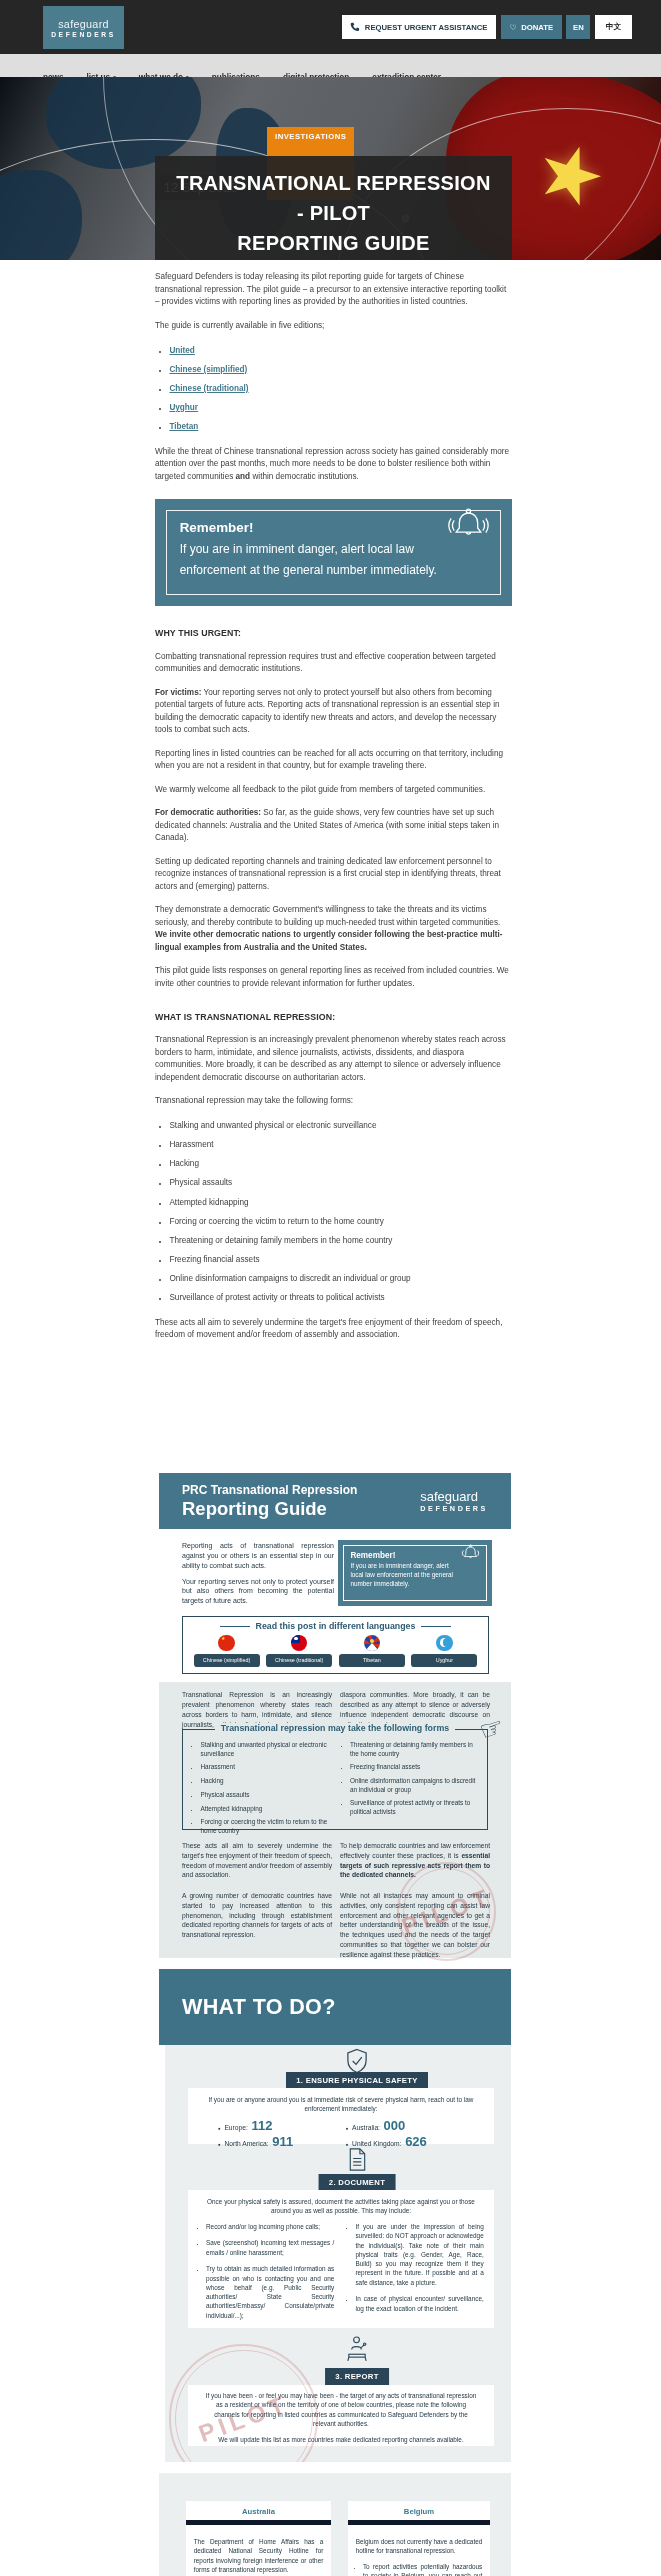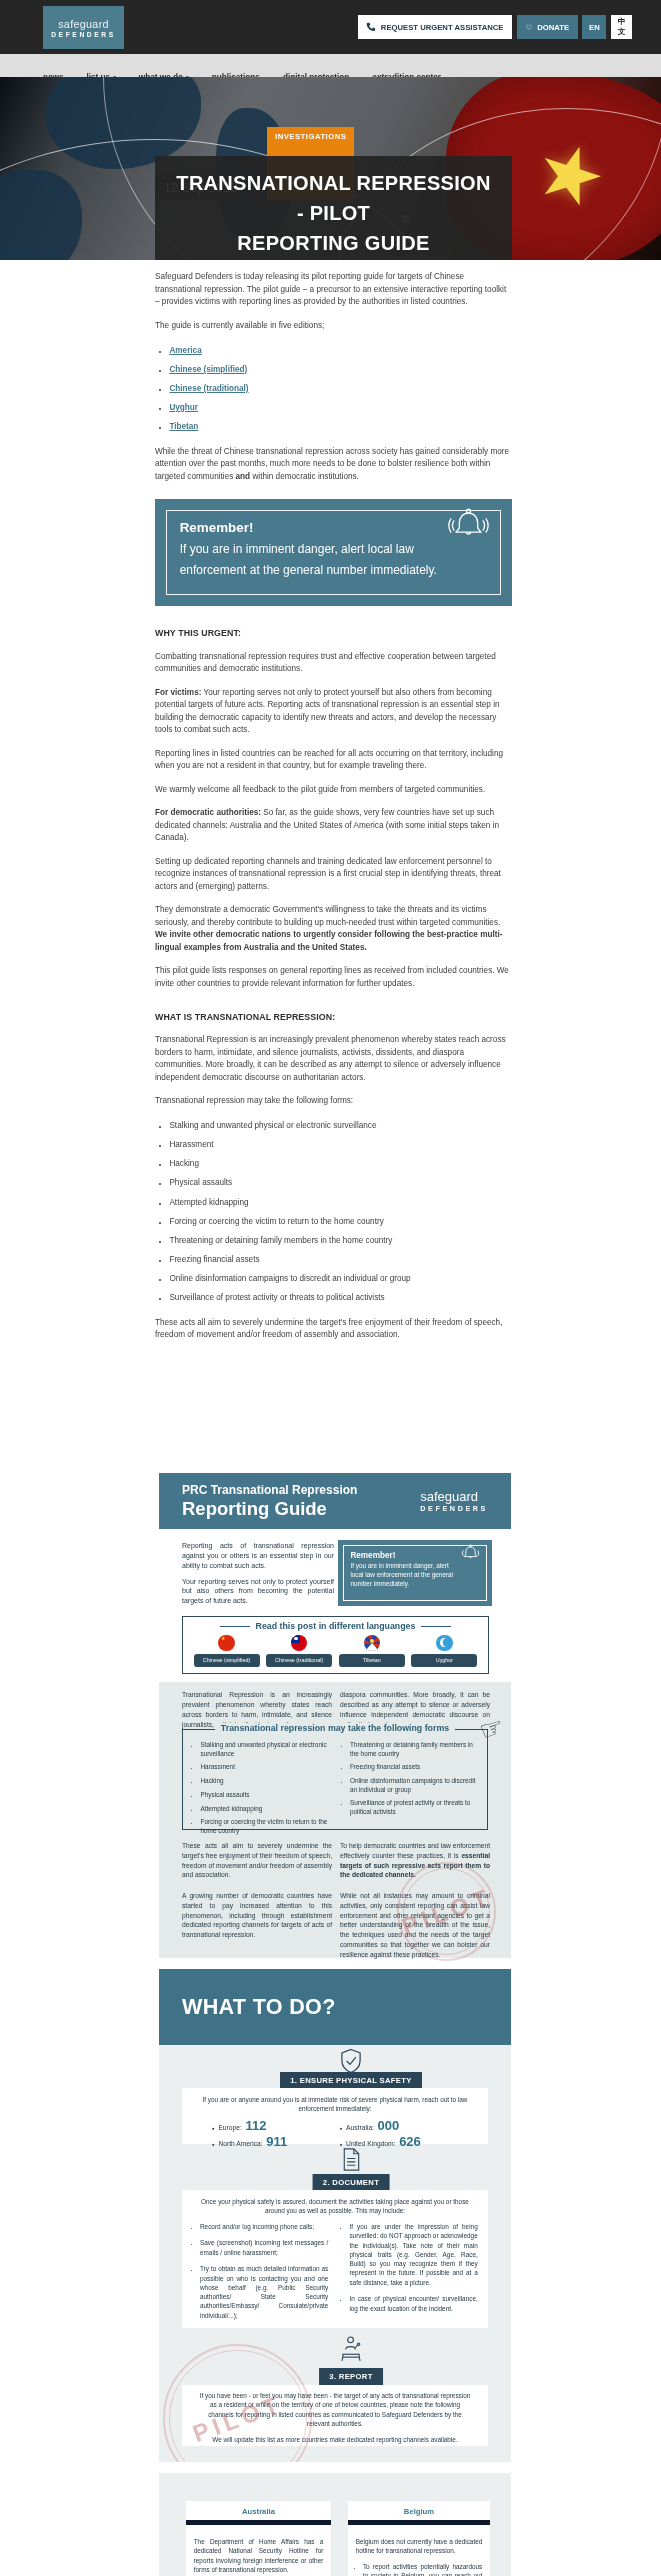--- a/index.html
+++ b/index.html
@@ -11,21 +11,21 @@
   .hdr{position:absolute;top:0;left:0;width:100%;height:54px;background:#262626;}
   .logo{position:absolute;left:43px;top:6.2px;width:81px;height:43px;background:#4b7d8f;
         display:flex;flex-direction:column;align-items:center;justify-content:center;color:#fff;}
   .logo .l1{font-size:10.8px;letter-spacing:0.3px;font-weight:400;color:#eef4f6;}
   .logo .l2{font-size:6.7px;font-weight:700;letter-spacing:2.6px;margin-top:1px;}
   .hctl{position:absolute;right:30px;top:15px;height:24px;display:flex;gap:4.6px;align-items:stretch;}
   .btn{display:flex;align-items:center;gap:4.6px;padding:0 8.8px;font-weight:700;font-size:7.7px;cursor:pointer;}
   .btn.white{background:#fff;color:#203d4c;}
   .btn.teal{background:#427387;color:#fff;}
   .btn.sq{width:24px;justify-content:center;padding:0;}
-  .btn.zh{background:#fff;color:#222;width:21px;justify-content:center;padding:8px;font-weight:700;}
+  .btn.zh{background:#fff;color:#222;width:37px;justify-content:center;padding:8px;font-weight:700;}
 
   
   .nav{position:absolute;top:54px;left:0;width:100%;height:23px;background:#dedede;
        display:flex;align-items:center;gap:23px;padding-left:43px;}
   .nav .it{font-size:8.2px;font-weight:700;color:#2d2d2d;cursor:pointer;display:flex;align-items:center;gap:3.1px;margin-top:23px;}
   .nav .ch{font-size:5.2px;color:#2d2d2d;}
 
   
   .hero{position:absolute;top:77px;left:0;width:100%;height:183px;overflow:hidden;
         background:linear-gradient(115deg,#0a0f16 0%,#40454a 14%,#63666a 34%,#5b5e62 55%,#4a4340 72%,#2f1512 88%,#120a08 100%);}
@@ -95,21 +95,21 @@
   .fbox .ttl{position:absolute;top:-6.7px;left:0;width:100%;text-align:center;}
   .fbox .ttl span{background:#e4e9e9;padding:0 6.2px;font-size:8.8px;font-weight:800;color:#2d6076;}
   .fbox .ttl::before{content:"";position:absolute;left:9.3px;right:9.3px;top:6.2px;height:0;}
   .hand{position:absolute;right:-17.5px;top:-17.5px;font-size:27px;color:#2d4b5c;transform:rotate(-18deg);}
   .fcols{display:flex;padding:11.3px 8.2px 4.1px 9.3px;gap:12.4px;}
   .fcols ul{margin:0;padding-left:8.2px;flex:1;}
   .fcols li{font-size:6.4px;line-height:8.5px;margin:0 0 5.2px;}
   .fcols li::marker{font-size:4.6px;}
   .wtd{position:absolute;left:0;top:496px;width:352px;height:76px;background:#3f7187;display:flex;align-items:center;}
   .wtd h2{margin:0 0 0 23px;color:#fff;font-size:21.6px;font-weight:800;letter-spacing:0.3px;}
-  .steps{position:absolute;left:0;top:572px;width:384px;height:417px;background:#eceff0;}
+  .steps{position:absolute;left:6px;top:572px;width:384px;height:417px;background:#eceff0;}
   .sicon{position:absolute;left:50%;transform:translateX(-50%);}
   .sban{position:absolute;left:50%;transform:translateX(-50%);background:#2a4458;color:#fff;
         font-size:7.7px;font-weight:800;letter-spacing:0.3px;padding:4.1px 10.3px;white-space:nowrap;}
   .scard{position:absolute;left:23px;width:306px;background:#fff;font-size:6.4px;line-height:9.3px;}
   .scard .cint{text-align:center;margin:7.2px 15.5px 4.1px;}
   .nums{display:flex;flex-wrap:wrap;padding:1px 20.6px 5.2px 30px;}
   .nums .ni{width:50%;display:flex;align-items:baseline;gap:3.6px;margin:2.1px 0;}
   .nums .dot2{font-size:4.6px;}
   .nums .nl{font-size:6.7px;}
   .nums .nv{font-size:13px;font-weight:800;color:#2f7089;}
@@ -248,21 +248,21 @@
         <span>TRANSNATIONAL REPRESSION - PILOT</span><br>
         <span>REPORTING GUIDE</span>
       </h1>
     </div>
   </div>
 
   <div class="art">
     <p>Safeguard Defenders is today releasing its pilot reporting guide for targets of Chinese transnational repression. The pilot guide – a precursor to an extensive interactive reporting toolkit – provides victims with reporting lines as provided by the authorities in listed countries.</p>
     <p>The guide is currently available in five editions;</p>
     <ul>
-      <li><a>America</a></li>
+      <li><a>United</a></li>
       <li><a>Chinese (simplified)</a></li>
       <li><a>Chinese (traditional)</a></li>
       <li><a>Uyghur</a></li>
       <li><a>Tibetan</a></li>
     </ul>
     <p><span>While the threat of Chinese transnational repression across society has gained considerably more attention over the past months, much more needs to be done to bolster resilience both within targeted communities </span><b>and</b><span> within democratic institutions.</span></p>
 
     <div class="rem">
       <div class="inner">
         <p class="rt">Remember!</p>

